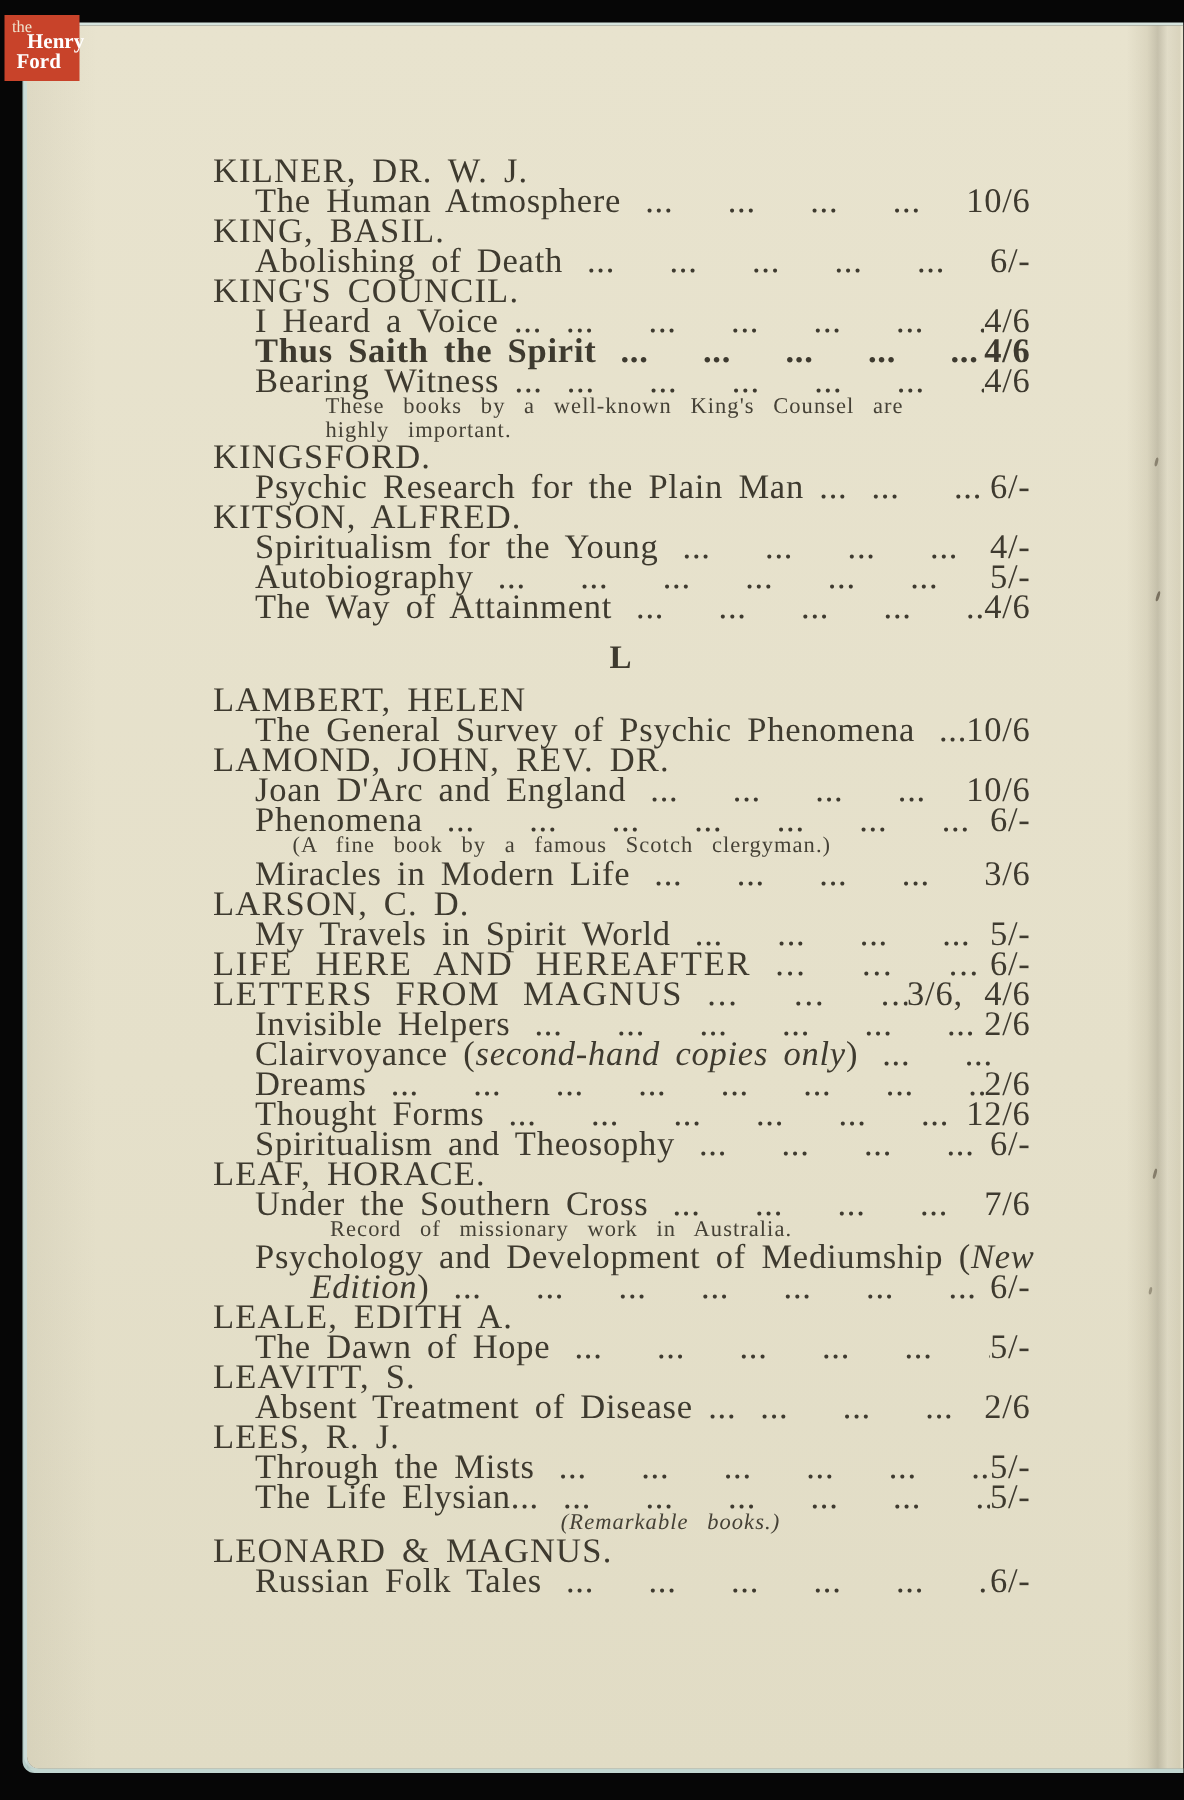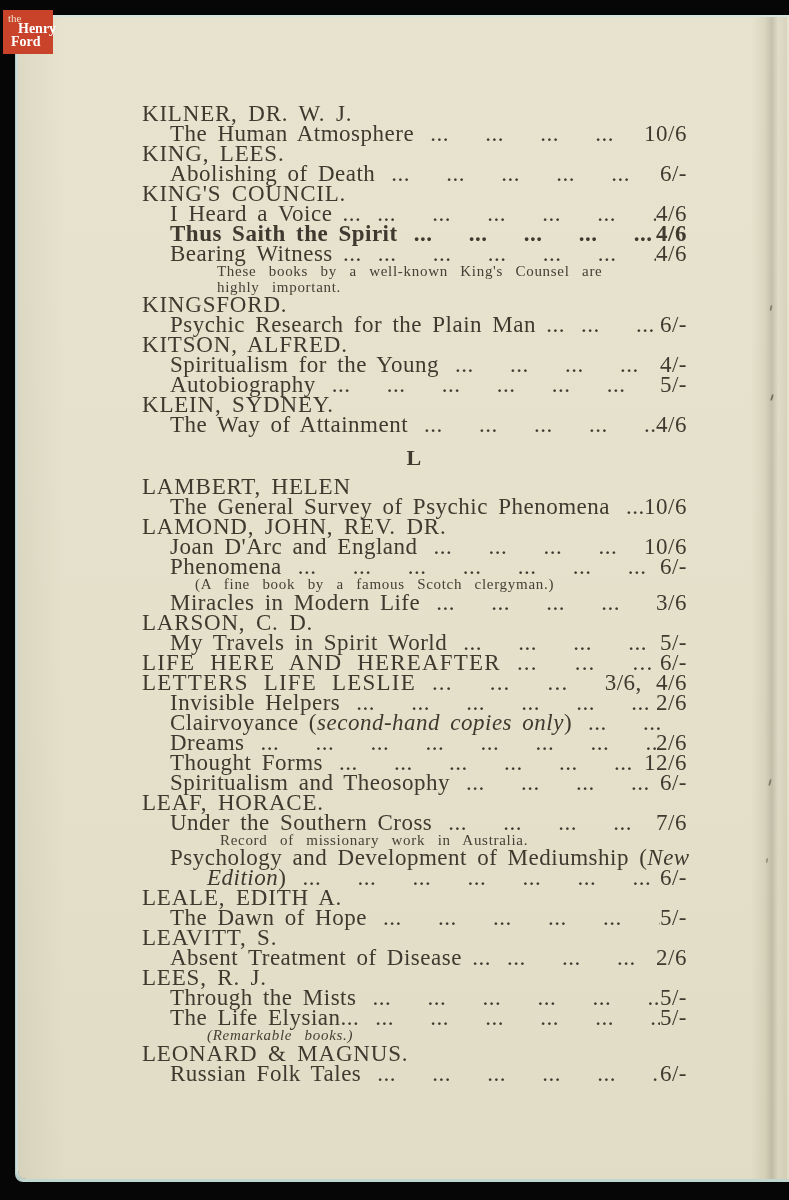--- a/index.html
+++ b/index.html
@@ -45,21 +45,21 @@
   <div class="page">
     <div class="vignette"></div>
     <div class="content">
       <div>
           <div class="ln author">KILNER, DR. W. J.</div>
           <div class="ln row title" style="padding-left: 28px;">
             <span class="t">The Human Atmosphere</span>
             <span class="leader">... ... ... ... ... ... ... ... ... ... ... ... ... ... ... ...</span>
             <span class="price">10/6</span>
           </div>
-          <div class="ln author">KING, LEES.</div>
+          <div class="ln author">KING, BASIL.</div>
           <div class="ln row title" style="padding-left: 28px;">
             <span class="t">Abolishing of Death</span>
             <span class="leader">... ... ... ... ... ... ... ... ... ... ... ... ... ... ... ...</span>
             <span class="price">6/-</span>
           </div>
           <div class="ln author">KING'S COUNCIL.</div>
           <div class="ln row title" style="padding-left: 28px;">
             <span class="t">I Heard a Voice ...</span>
             <span class="leader">... ... ... ... ... ... ... ... ... ... ... ... ... ... ... ...</span>
             <span class="price">4/6</span>
@@ -86,21 +86,20 @@
           <div class="ln row title" style="padding-left: 28px;">
             <span class="t">Spiritualism for the Young</span>
             <span class="leader">... ... ... ... ... ... ... ... ... ... ... ... ... ... ... ...</span>
             <span class="price">4/-</span>
           </div>
           <div class="ln row title" style="padding-left: 28px;">
             <span class="t">Autobiography</span>
             <span class="leader">... ... ... ... ... ... ... ... ... ... ... ... ... ... ... ...</span>
             <span class="price">5/-</span>
           </div>
-          <div class="ln author">KLEIN, SYDNEY.</div>
           <div class="ln row title" style="padding-left: 28px;">
             <span class="t">The Way of Attainment</span>
             <span class="leader">... ... ... ... ... ... ... ... ... ... ... ... ... ... ... ...</span>
             <span class="price">4/6</span>
           </div>
           <div class="ln sechead">L</div>
           <div class="ln author">LAMBERT, HELEN</div>
           <div class="ln row title" style="padding-left: 28px;">
             <span class="t">The General Survey of Psychic Phenomena</span>
             <span class="leader">... ... ... ... ... ... ... ... ... ... ... ... ... ... ... ...</span>
@@ -128,21 +127,21 @@
             <span class="t">My Travels in Spirit World</span>
             <span class="leader">... ... ... ... ... ... ... ... ... ... ... ... ... ... ... ...</span>
             <span class="price">5/-</span>
           </div>
           <div class="ln row caps">
             <span class="t">LIFE HERE AND HEREAFTER</span>
             <span class="leader">... ... ... ... ... ... ... ... ... ... ... ... ... ... ... ...</span>
             <span class="price">6/-</span>
           </div>
           <div class="ln row caps">
-            <span class="t">LETTERS LIFE LESLIE</span>
+            <span class="t">LETTERS FROM MAGNUS</span>
             <span class="leader">... ... ... ... ... ... ... ... ... ... ... ... ... ... ... ...</span>
             <span class="price">3/6, 4/6</span>
           </div>
           <div class="ln row title" style="padding-left: 28px;">
             <span class="t">Invisible Helpers</span>
             <span class="leader">... ... ... ... ... ... ... ... ... ... ... ... ... ... ... ...</span>
             <span class="price">2/6</span>
           </div>
           <div class="ln row title" style="padding-left: 28px;">
             <span class="t">Clairvoyance (<i>second-hand copies only</i>)</span>
@@ -193,21 +192,21 @@
           <div class="ln row title" style="padding-left: 28px;">
             <span class="t">Through the Mists</span>
             <span class="leader">... ... ... ... ... ... ... ... ... ... ... ... ... ... ... ...</span>
             <span class="price">5/-</span>
           </div>
           <div class="ln row title" style="padding-left: 28px;">
             <span class="t">The Life Elysian...</span>
             <span class="leader">... ... ... ... ... ... ... ... ... ... ... ... ... ... ... ...</span>
             <span class="price">5/-</span>
           </div>
-          <div class="ln note it" style="padding-left: 65px;">(Remarkable books.)</div>
+          <div class="ln note it" style="padding-left: 65px; text-align: center;">(Remarkable books.)</div>
           <div class="ln author">LEONARD &amp; MAGNUS.</div>
           <div class="ln row title" style="padding-left: 28px;">
             <span class="t">Russian Folk Tales</span>
             <span class="leader">... ... ... ... ... ... ... ... ... ... ... ... ... ... ... ...</span>
             <span class="price">6/-</span>
           </div>
         </div>
     </div>
     <div class="fold"></div>
   </div>

